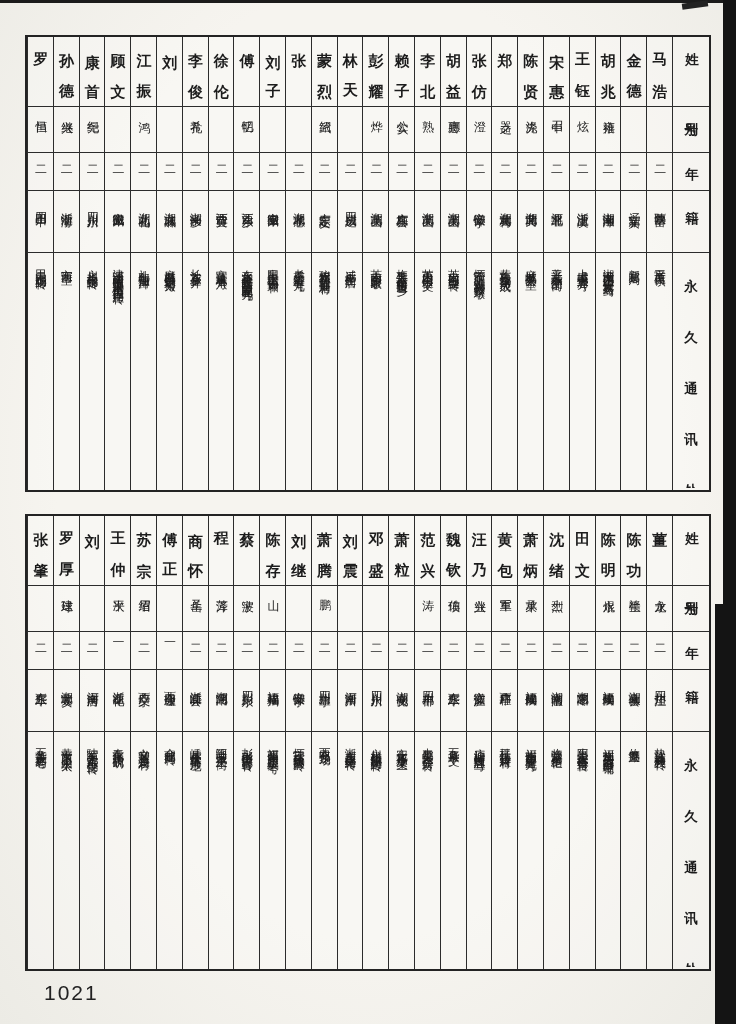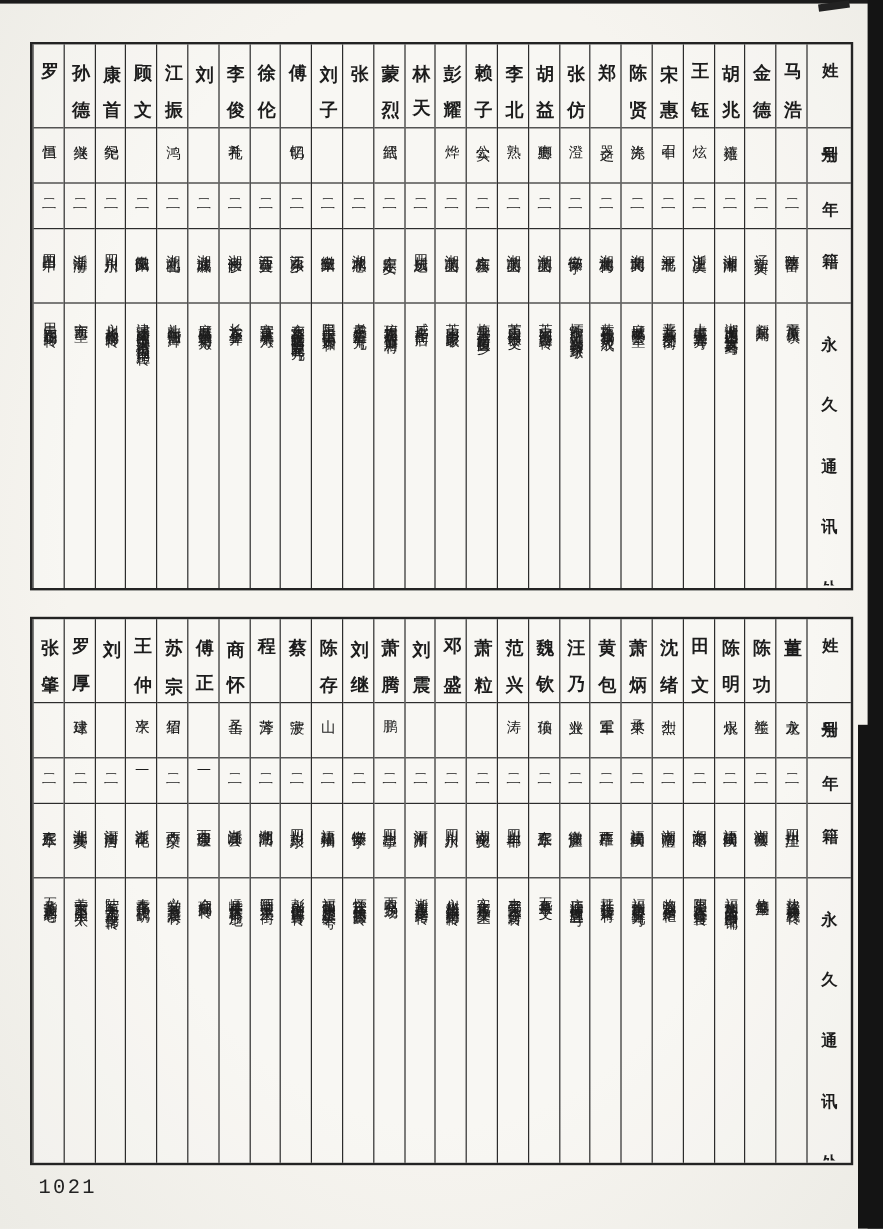--- a/index.html
+++ b/index.html
@@ -55,23 +55,23 @@
 
   
   .col-header .cell .vtext{font-weight:700;font-size:13.5px;}
   .col-header .cell-name .vtext{height:58px;}
   .col-header .cell-age .vtext{height:30px;}
   .col-header .cell-native .vtext{height:44px;text-align:justify;text-align-last:justify;}
   .col-header .cell-address{align-items:center;padding:0;}
   .col-header .cell-address .vtext{height:205px;text-align:justify;text-align-last:justify;}
 
   .pagenum{
-    position:absolute;left:32px;top:981px;
-    font-size:17px;letter-spacing:2px;color:#222;
-    font-family:Liberation Mono, monospace;
+    position:absolute;left:44px;top:981px;
+    font-size:21px;letter-spacing:2px;color:#222;
+    font-family:Liberation Sans, sans-serif;
   }
 </style>
 </head>
 <body>
 
 <div class="page">
   <div class="edge-top"></div>
   <div class="edge-right"></div>
   <div class="edge-right-low"></div>
   <div class="corner-mark"></div>

